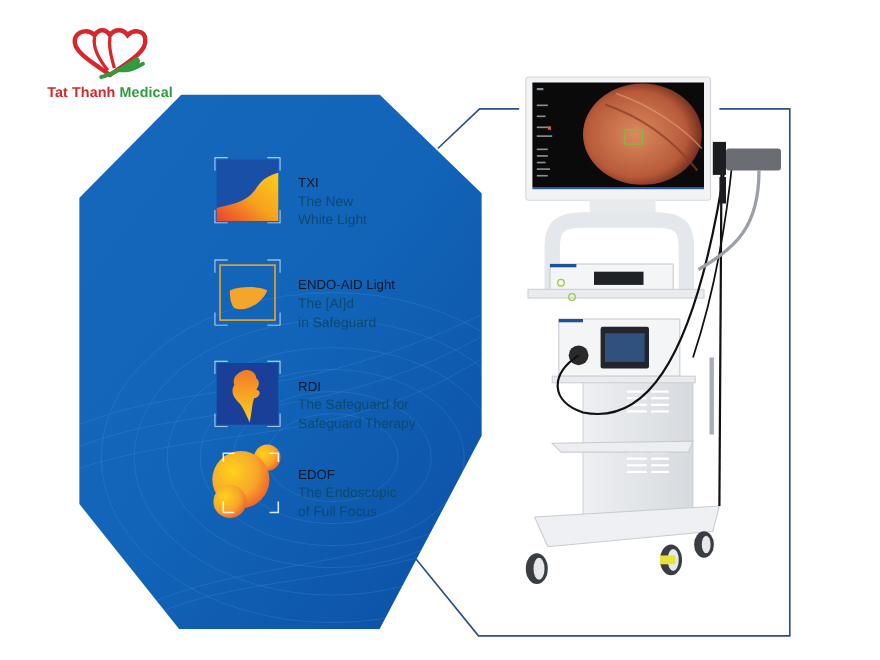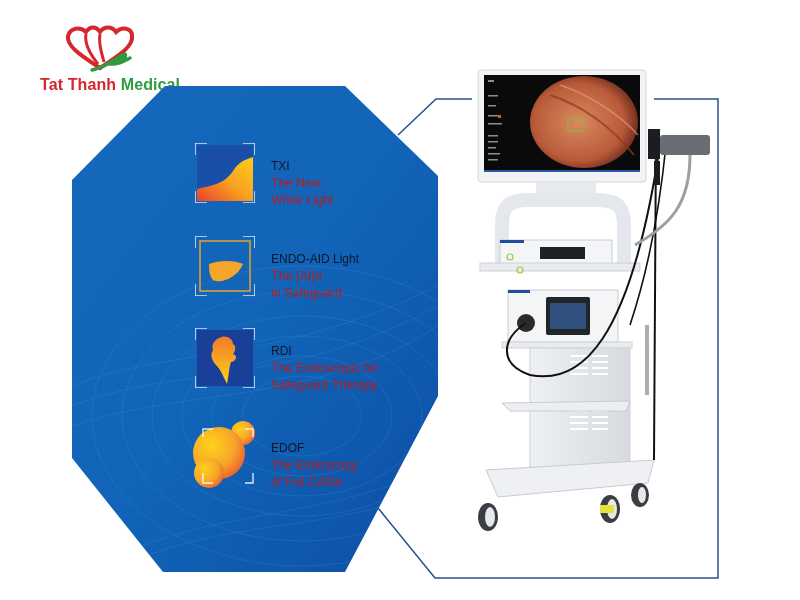--- a/index.html
+++ b/index.html
@@ -1,26 +1,26 @@
 <!DOCTYPE html>
 <html><head>
 <meta charset="utf-8">
 <style>
   html, body { margin:0; padding:0; }
   body { width:800px; height:600px; background:#ffffff; position:relative; overflow:hidden; font-family:"Liberation Sans", sans-serif; }
   .abs { position:absolute; }
   #logo { left:40px; top:24px; width:120px; height:70px; }
-  #logo-text { position:absolute; left:0; top:52px; width:120px; text-align:right; font-weight:bold; font-size:16px; letter-spacing:0.1px; white-space:nowrap; }
+  #logo-text { position:absolute; left:0; top:52px; width:120px; text-align:center; font-weight:bold; font-size:13px; letter-spacing:0.1px; white-space:nowrap; }
   #logo-text .red { color:#d8262d; }
   #logo-text .green { color:#2e9c3e; }
   #octagon { left:72px; top:86px; width:366px; height:486px; }
   .feature { position:absolute; left:195px; width:250px; height:76px; }
   .feature .icon { position:absolute; left:0; top:0; width:60px; height:60px; }
   .feature .title { position:absolute; left:76px; top:16px; color:#0f172a; font-weight:normal; font-size:12px; white-space:nowrap; }
-  .feature .line { position:absolute; left:76px; color:#b91c1c; font-size:12.5px; white-space:nowrap; }
+  .feature .line { position:absolute; left:76px; color:#0c4a6e; font-size:12.5px; white-space:nowrap; }
   .feature .l1 { top:33px; }
   .feature .l2 { top:50px; }
   #equipment { left:440px; top:65px; width:300px; height:480px; }
 </style>
 </head>
 <body>
 
 <div id="logo" class="abs">
   <svg width="120" height="52" viewBox="0 0 120 52">
     <path d="M60 44 C 42 32, 26 22, 28 12 C 30 4, 40 2, 46 8 C 50 2, 56 2, 60 8 C 64 2, 72 2, 76 8 C 82 2, 92 4, 92 12 C 94 22, 78 32, 60 44 Z" fill="none" stroke="#d8262d" stroke-width="4"></path>
@@ -98,41 +98,41 @@
       <linearGradient id="rdig" x1="0" y1="0" x2="0" y2="1">
         <stop offset="0" stop-color="#f07a2a"></stop>
         <stop offset="1" stop-color="#ffd21a"></stop>
       </linearGradient>
     </defs>
     <rect x="2" y="2" width="56" height="56" fill="#1a3f98"></rect>
     <path d="M24 10 C 30 6, 38 10, 38 16 C 42 18, 40 24, 38 26 C 44 28, 40 34, 36 34 C 34 40, 34 46, 32 56 C 28 48, 26 42, 22 38 C 18 34, 14 28, 18 22 C 16 16, 20 12, 24 10 Z" fill="url(#rdig)"></path>
     <path d="M0 12 V0 H12 M48 0 H60 V12 M60 48 V60 H48 M12 60 H0 V48" fill="none" stroke="#d8e6f7" stroke-width="1.6"></path>
   </svg>
   <div class="title">RDI</div>
-  <div class="line l1">The Endoscopic for</div>
+  <div class="line l1">The Safeguard for</div>
   <div class="line l2">Safeguard Therapy</div>
 </div>
 
-<div class="feature" style="top:425px;">
+<div class="feature" style="top:408px;">
   <svg class="icon" viewBox="0 0 60 60" style="overflow:visible">
     <defs>
       <radialGradient id="edg" cx="0.35" cy="0.35" r="0.75">
         <stop offset="0" stop-color="#ffd21a"></stop>
         <stop offset="0.6" stop-color="#f7a52a"></stop>
         <stop offset="1" stop-color="#ec5a2e"></stop>
       </radialGradient>
     </defs>
     <circle cx="48" cy="8" r="12" fill="url(#edg)"></circle>
     <circle cx="24" cy="28" r="26" fill="url(#edg)"></circle>
     <circle cx="14" cy="48" r="15" fill="url(#edg)"></circle>
     <path d="M8 12 V4 H18 M50 4 H58 V12 M58 48 V58 H50 M18 58 H8 V48" fill="none" stroke="#ffffff" stroke-opacity="0.85" stroke-width="1.4"></path>
   </svg>
   <div class="title">EDOF</div>
-  <div class="line l1">The Endoscopy</div>
-  <div class="line l2">of Full CADe</div>
+  <div class="line l1">The Endoscopic</div>
+  <div class="line l2">of Full Focus</div>
 </div>
 
 <svg id="equipment" class="abs" viewBox="0 0 300 480">
   <defs>
     <radialGradient id="tissue" cx="0.45" cy="0.5" r="0.6">
       <stop offset="0" stop-color="#d98a5e"></stop>
       <stop offset="0.7" stop-color="#b85a3a"></stop>
       <stop offset="1" stop-color="#5a1e14"></stop>
     </radialGradient>
     <linearGradient id="cartg" x1="0" y1="0" x2="1" y2="0">

